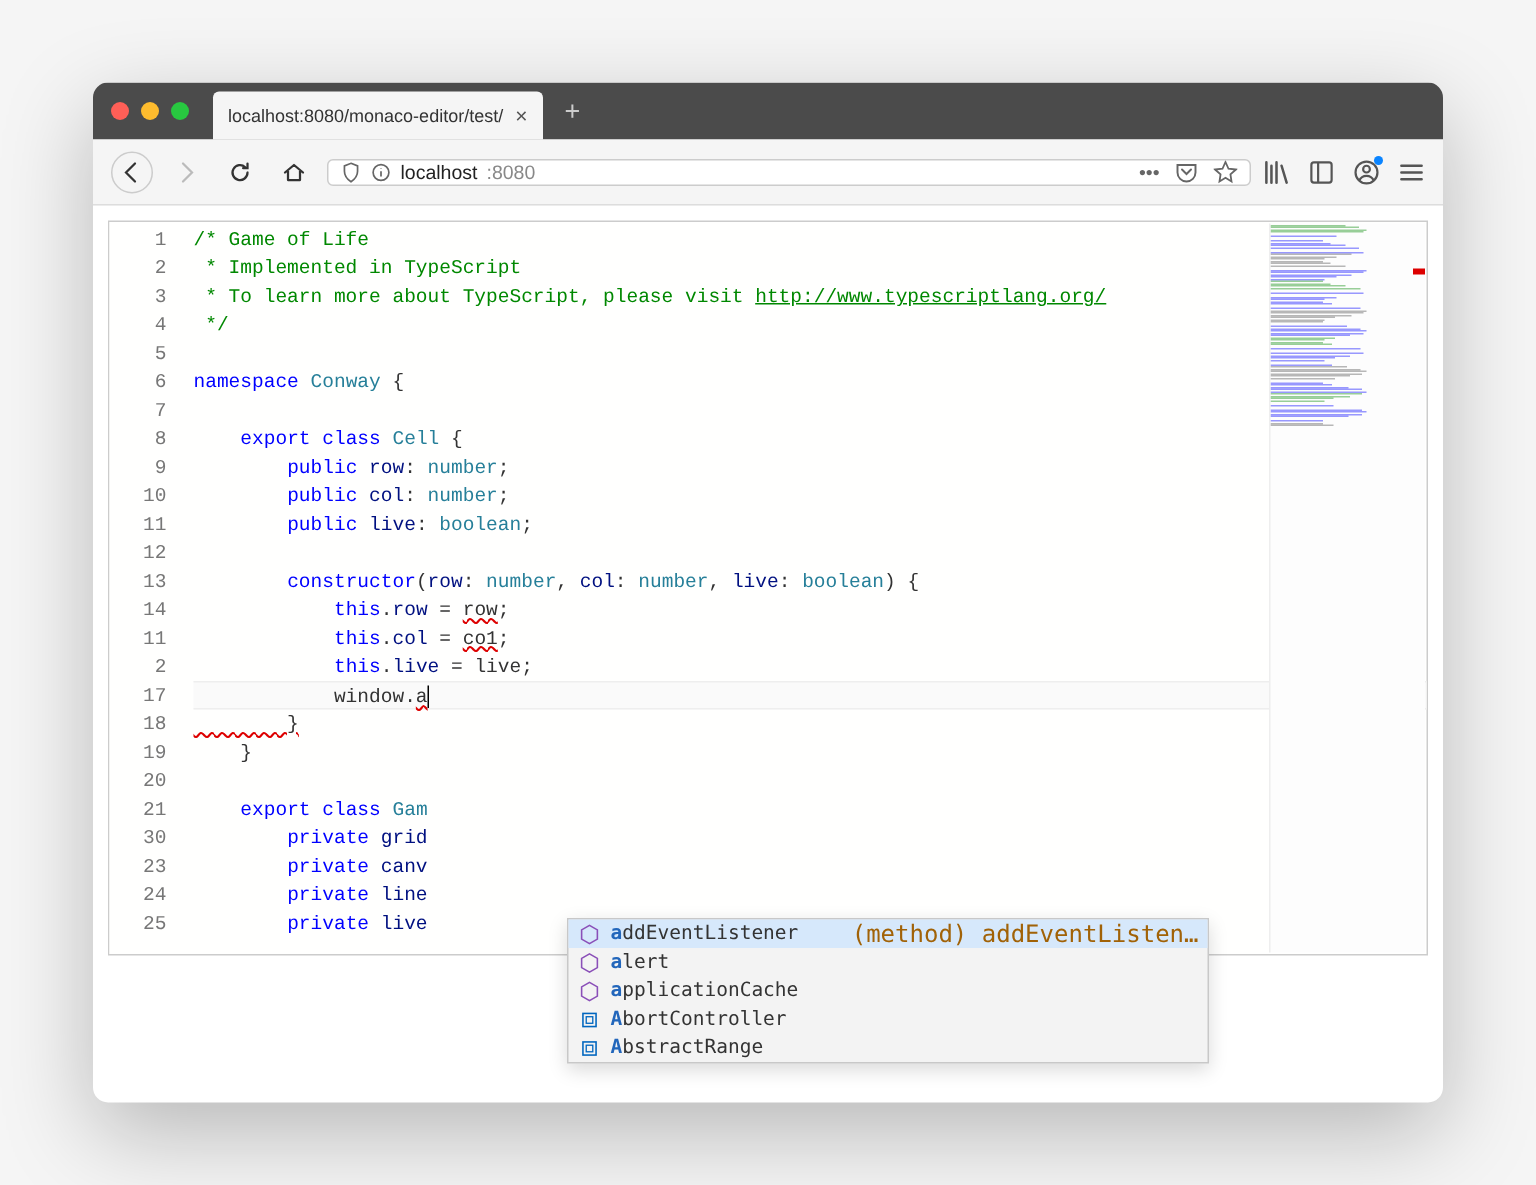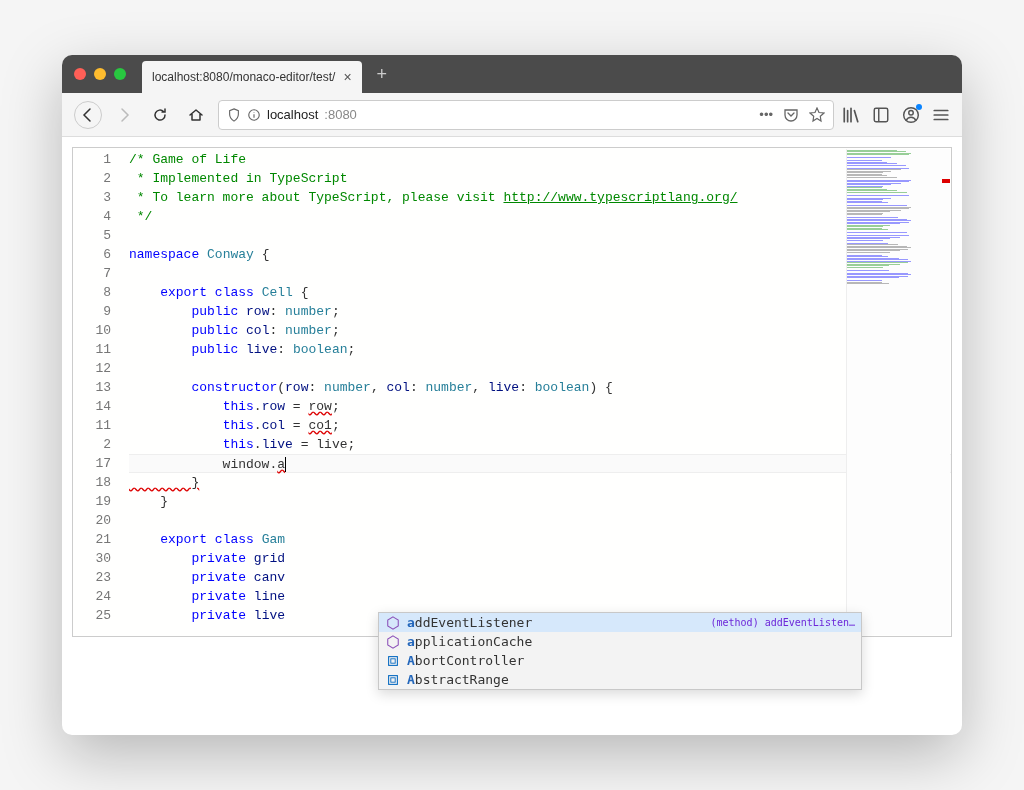--- a/index.html
+++ b/index.html
@@ -11,21 +11,21 @@
 .dot.red { background: #ff5f57; }
 .dot.yellow { background: #febc2e; }
 .dot.green { background: #28c840; }
 .tab { background: #f5f5f5; color: #333; padding: 6px 10px; font-size: 12px; display: flex; align-items: center; gap: 8px; border-radius: 4px 4px 0 0; height: 32px; margin-top: 6px; }
 .tab-close { font-size: 14px; cursor: pointer; color: #555; }
 .newtab { width: 28px; height: 28px; margin-left: 6px; display: flex; align-items: center; justify-content: center; color: #ccc; font-size: 18px; cursor: pointer; }
 .toolbar { height: 44px; background: #f5f5f5; border-bottom: 1px solid #ddd; display: flex; align-items: center; padding: 0 12px; gap: 8px; }
 .nav-btn { width: 28px; height: 28px; display: flex; align-items: center; justify-content: center; border-radius: 4px; color: #555; }
 .nav-btn.disabled { color: #bbb; }
 .nav-btn.back { border: 1px solid #ccc; border-radius: 50%; }
-.urlbar { flex: 1; height: 30px; background: #fff; border: 1px solid #ccc; border-radius: 4px; display: flex; align-items: center; padding: 0 8px; font-size: 13px; color: #555; gap: 6px; }
+.urlbar { flex: 1; height: 18px; background: #fff; border: 1px solid #ccc; border-radius: 4px; display: flex; align-items: center; padding: 0 8px; font-size: 13px; color: #555; gap: 6px; }
 .urlbar .host { color: #222; }
 .urlbar .path { color: #888; }
 .url-actions { display: flex; gap: 10px; margin-left: auto; color: #666; }
 .right-icons { display: flex; gap: 12px; color: #555; align-items: center; }
 .account-icon { position: relative; }
 .account-dot { position: absolute; top: -2px; right: -2px; width: 6px; height: 6px; background: #0a84ff; border-radius: 50%; }
 .content { flex: 1; padding: 10px; overflow: hidden; position: relative; }
 .editor-wrap { border: 1px solid #ccc; height: 490px; position: relative; background: #fffffe; }
 .editor { display: flex; height: 100%; font-family: Menlo, Monaco, "Courier New", monospace; font-size: 13px; line-height: 19px; }
 .gutter { width: 56px; text-align: right; padding-right: 18px; color: #777; background: #fffffe; padding-top: 2px; user-select: none; }
@@ -42,29 +42,29 @@
 .c-this { color: #0000ff; }
 .c-err { text-decoration: wavy underline; text-decoration-color: #d00; }
 .cursor-line { display: inline-block; width: 1px; height: 15px; background: #000; vertical-align: text-bottom; animation: blink 1s step-end infinite; }
 @keyframes blink { 50% { opacity: 0; } }
 .minimap { position: absolute; top: 1px; right: 1px; bottom: 1px; width: 104px; background: #fdfdfd; border-left: 1px solid #eee; overflow: hidden; }
 .minimap .mbar { height: 1px; margin: 0.5px 0; }
 .minimap .mblue { background: #0000ff; opacity: 0.4; }
 .minimap .mgreen { background: #008800; opacity: 0.4; }
 .minimap .mblack { background: #333; opacity: 0.35; }
 .minimap .mred { position: absolute; right: 0; top: 30px; width: 8px; height: 4px; background: #d00; }
-.suggest { position: absolute; left: 316px; top: 475px; width: 484px; background: #f3f3f3; border: 1px solid #c8c8c8; box-shadow: 0 4px 12px rgba(0,0,0,0.15); font-family: Menlo, Monaco, monospace; font-size: 13px; z-index: 10; }
+.suggest { position: absolute; left: 316px; top: 475px; width: 428px; background: #f3f3f3; border: 1px solid #c8c8c8; box-shadow: 0 4px 12px rgba(0,0,0,0.15); font-family: Menlo, Monaco, monospace; font-size: 13px; z-index: 10; }
 .suggest-row { height: 19px; display: flex; align-items: center; padding: 0 6px; gap: 6px; }
 .suggest-row.selected { background: #d6e8fb; }
 .sicon { width: 16px; height: 16px; display: flex; align-items: center; justify-content: center; font-size: 11px; }
 .sicon.method { color: #652d90; }
 .sicon.var { color: #0066bf; }
 .slabel { color: #333; }
 .slabel b { color: #2266bb; font-weight: bold; }
-.sdetail { margin-left: auto; color: #6d28d9; font-size: 10px; }
+.sdetail { margin-left: auto; color: #a16207; font-size: 16px; }
 svg { display: block; }
 </style>
 </head>
 <body>
 
 <div class="window">
 
   <div class="titlebar">
     <div class="traffic">
       <div class="dot red"></div>
@@ -279,20 +279,28 @@
           </span>
           <span class="slabel"><b>a</b>ddEventListener</span>
           <span class="sdetail">(method) addEventListen…</span>
         </div>
         <div class="suggest-row">
           <span class="sicon method">
             <svg width="14" height="14" viewBox="0 0 16 16">
               <path d="M8 1l6 3.5v7L8 15 2 11.5v-7L8 1z" stroke="#8a4fb8" stroke-width="1.2" fill="none"></path>
             </svg>
           </span>
+          <span class="slabel"><b>a</b>lert</span>
+        </div>
+        <div class="suggest-row">
+          <span class="sicon method">
+            <svg width="14" height="14" viewBox="0 0 16 16">
+              <path d="M8 1l6 3.5v7L8 15 2 11.5v-7L8 1z" stroke="#8a4fb8" stroke-width="1.2" fill="none"></path>
+            </svg>
+          </span>
           <span class="slabel"><b>a</b>pplicationCache</span>
         </div>
         <div class="suggest-row">
           <span class="sicon var">
             <svg width="14" height="14" viewBox="0 0 16 16">
               <rect x="3" y="3" width="10" height="10" stroke="#0066bf" stroke-width="1.2" fill="none"></rect>
               <rect x="5.5" y="5.5" width="5" height="5" stroke="#0066bf" stroke-width="1" fill="none"></rect>
             </svg>
           </span>
           <span class="slabel"><b>A</b>bortController</span>

